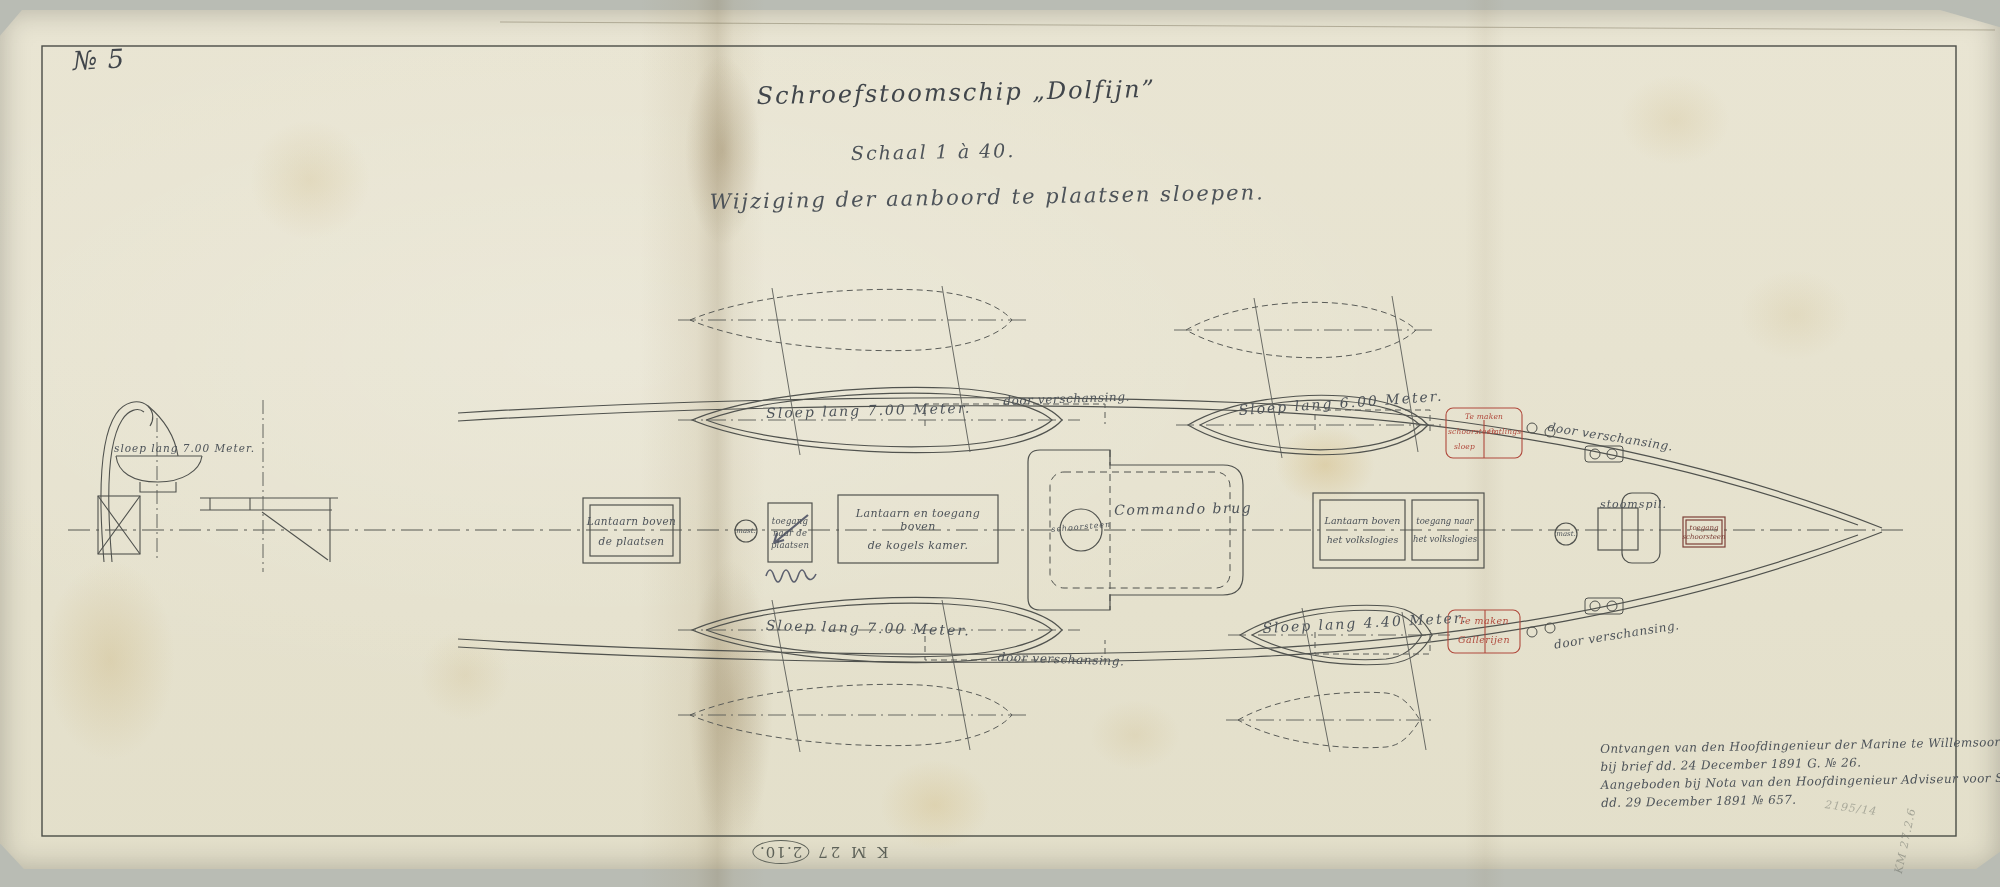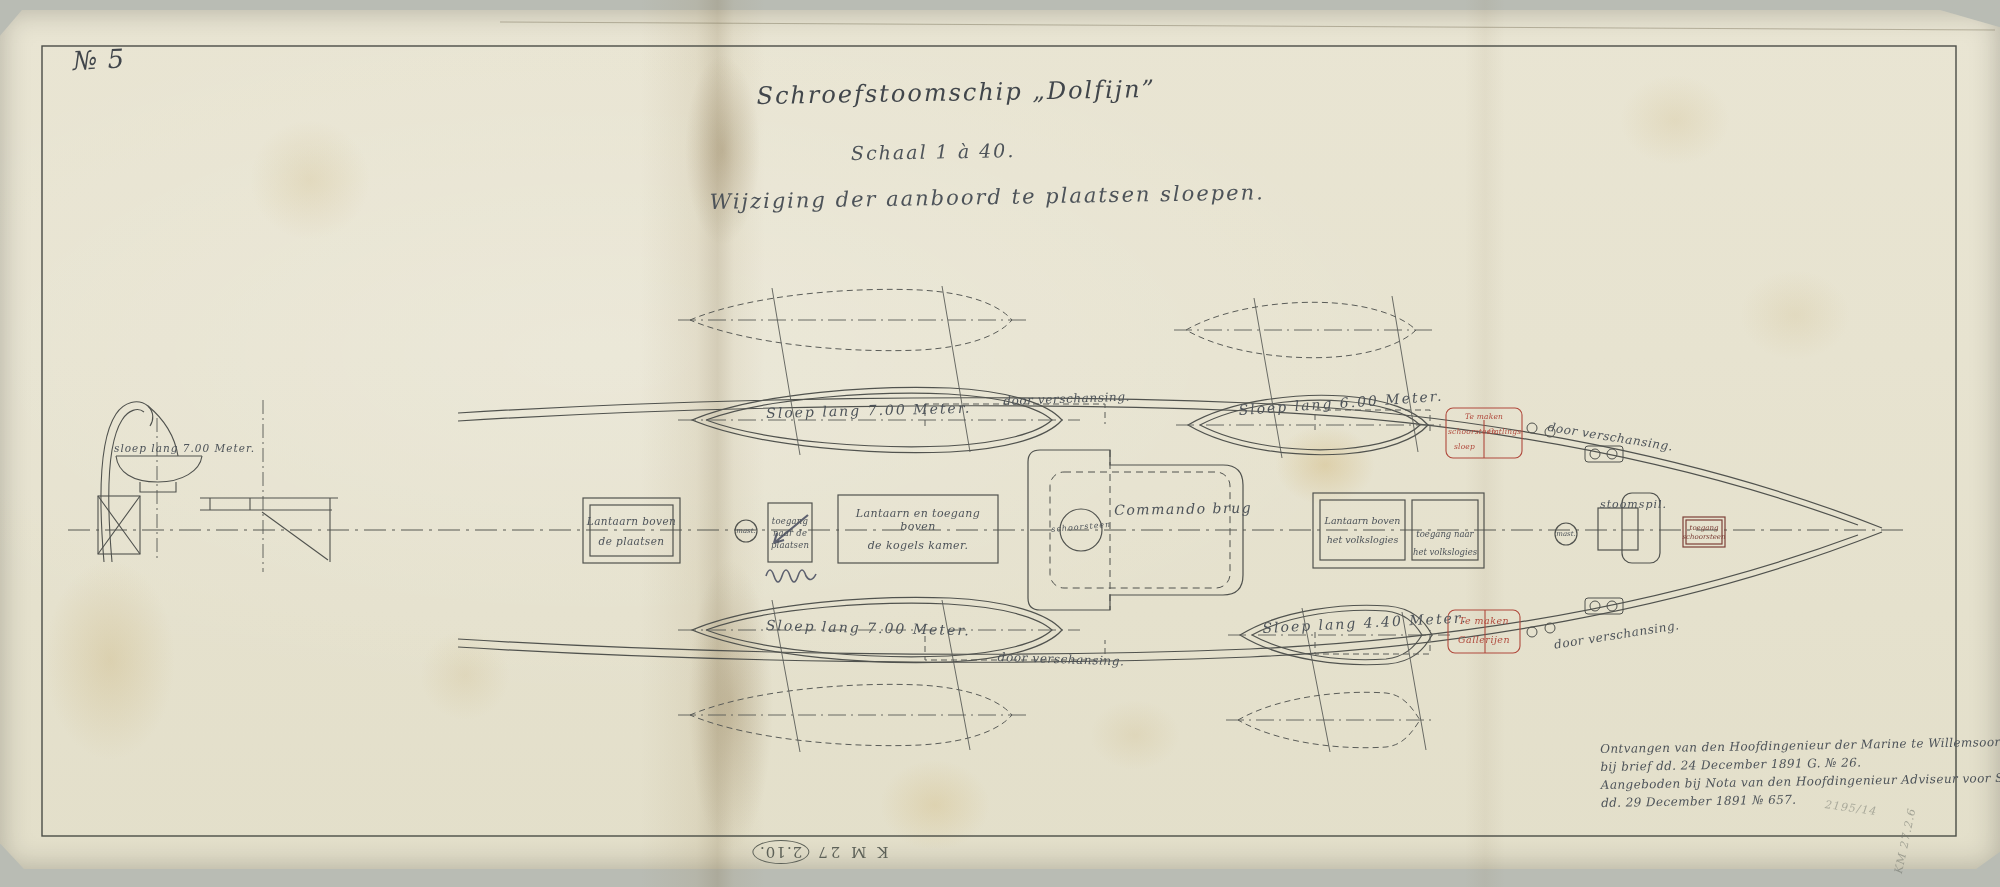--- a/index.html
+++ b/index.html
@@ -240,21 +240,21 @@
 <div class="boxtext t-box" style="left:838px;top:495px;width:160px;height:68px;gap:6px;font-size:11px;">
   <span>Lantaarn en toegang boven</span>
     <span>de kogels  kamer.</span>
 </div>
 <div class="label" style="left:1081px;top:525px;font-size:8px;transform:translateX(-50%) rotate(-5deg);">schoorsteen</div>
 <div class="label" style="left:1114px;top:502px;font-size:14px;letter-spacing:1.5px;transform:rotate(-1deg);">Commando brug</div>
 <div class="boxtext" style="left:1320px;top:500px;width:85px;height:60px;gap:8px;font-size:9.5px;">
   <span>Lantaarn boven</span>
     <span>het volkslogies</span>
 </div>
-<div class="boxtext" style="left:1412px;top:500px;width:66px;height:60px;gap:8px;font-size:8.5px;margin-top:13px;">
+<div class="boxtext" style="left:1412px;top:500px;width:66px;height:60px;gap:8px;font-size:8.5px;">
   <span>toegang naar</span>
     <span>het volkslogies</span>
 </div>
 <div class="boxtext t-tiny" style="left:1555px;top:523px;width:22px;height:22px;">
     <span>mast.</span>
   </div>
 <div class="label" style="left:1600px;top:498px;font-size:11px;">stoomspil.</div>
 <div class="boxtext t-tiny" style="left:1683px;top:518px;width:42px;height:28px;gap:1px;color:#7c4038;">
   <span>toegang</span>
     <span>schoorsteen</span>

